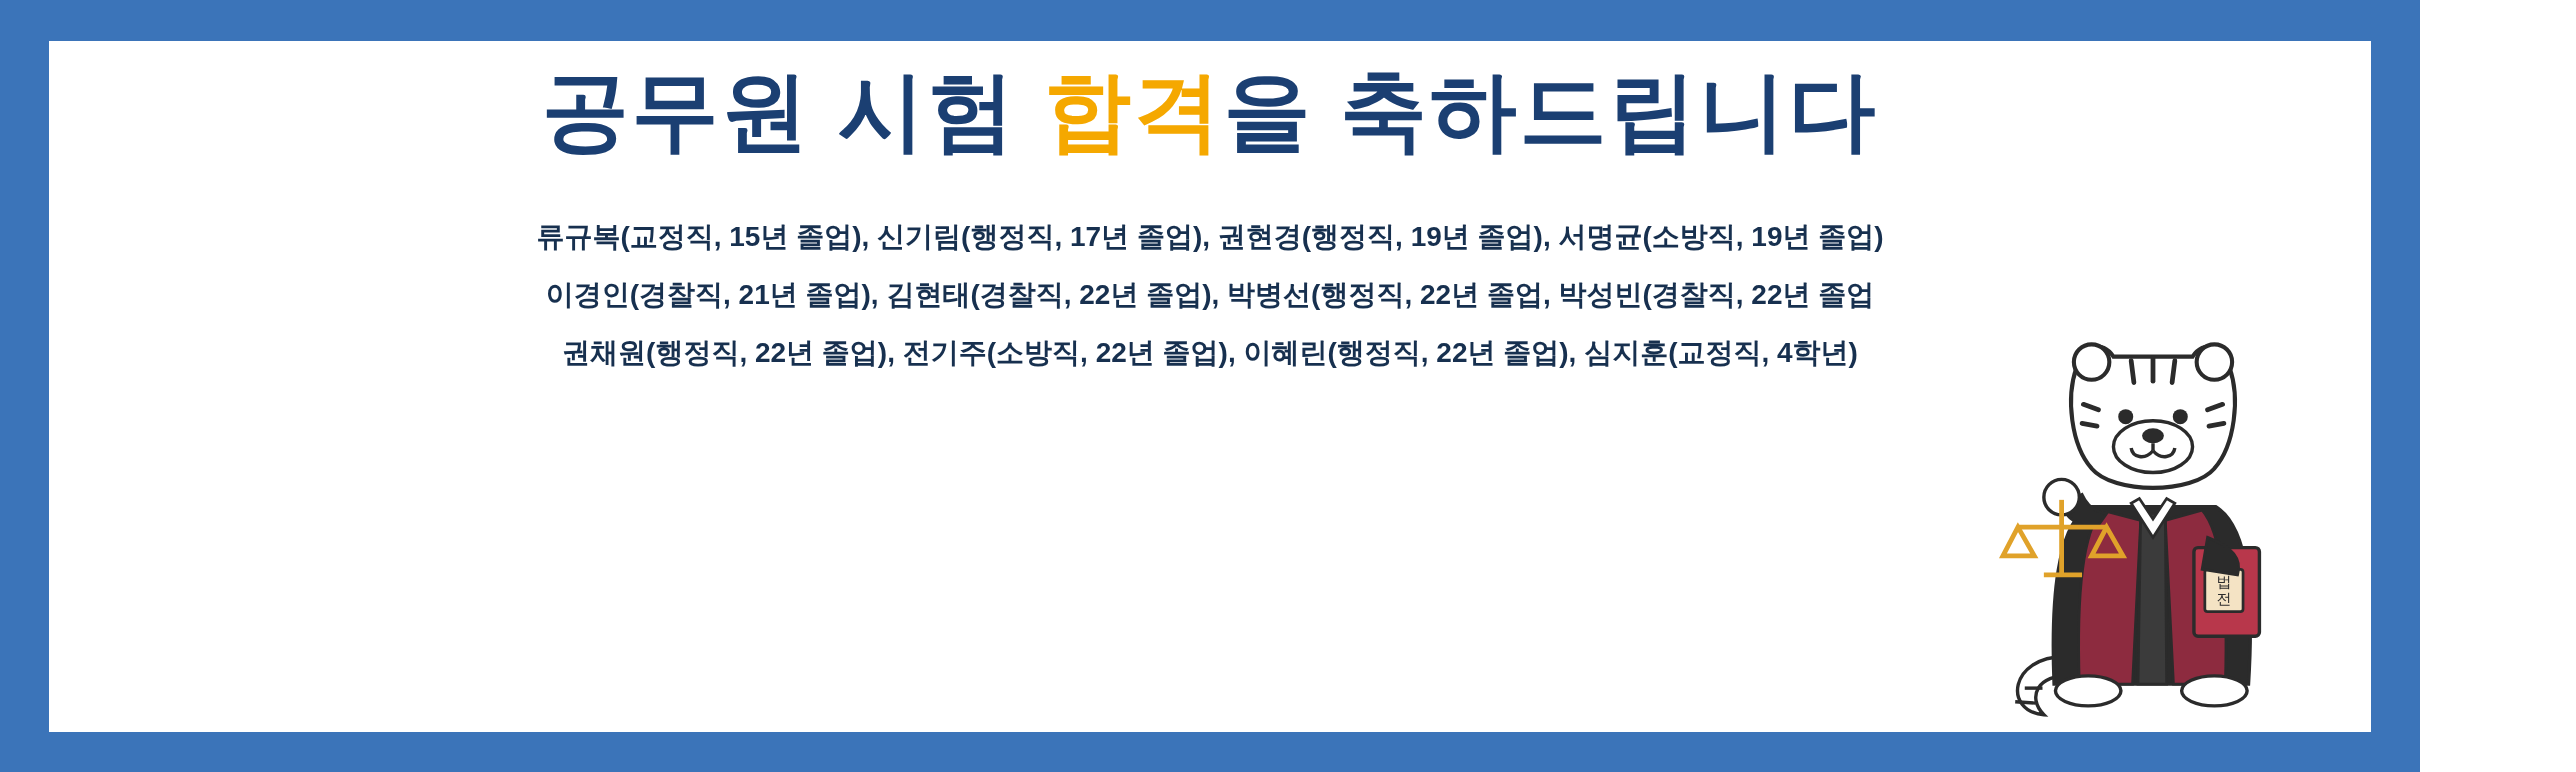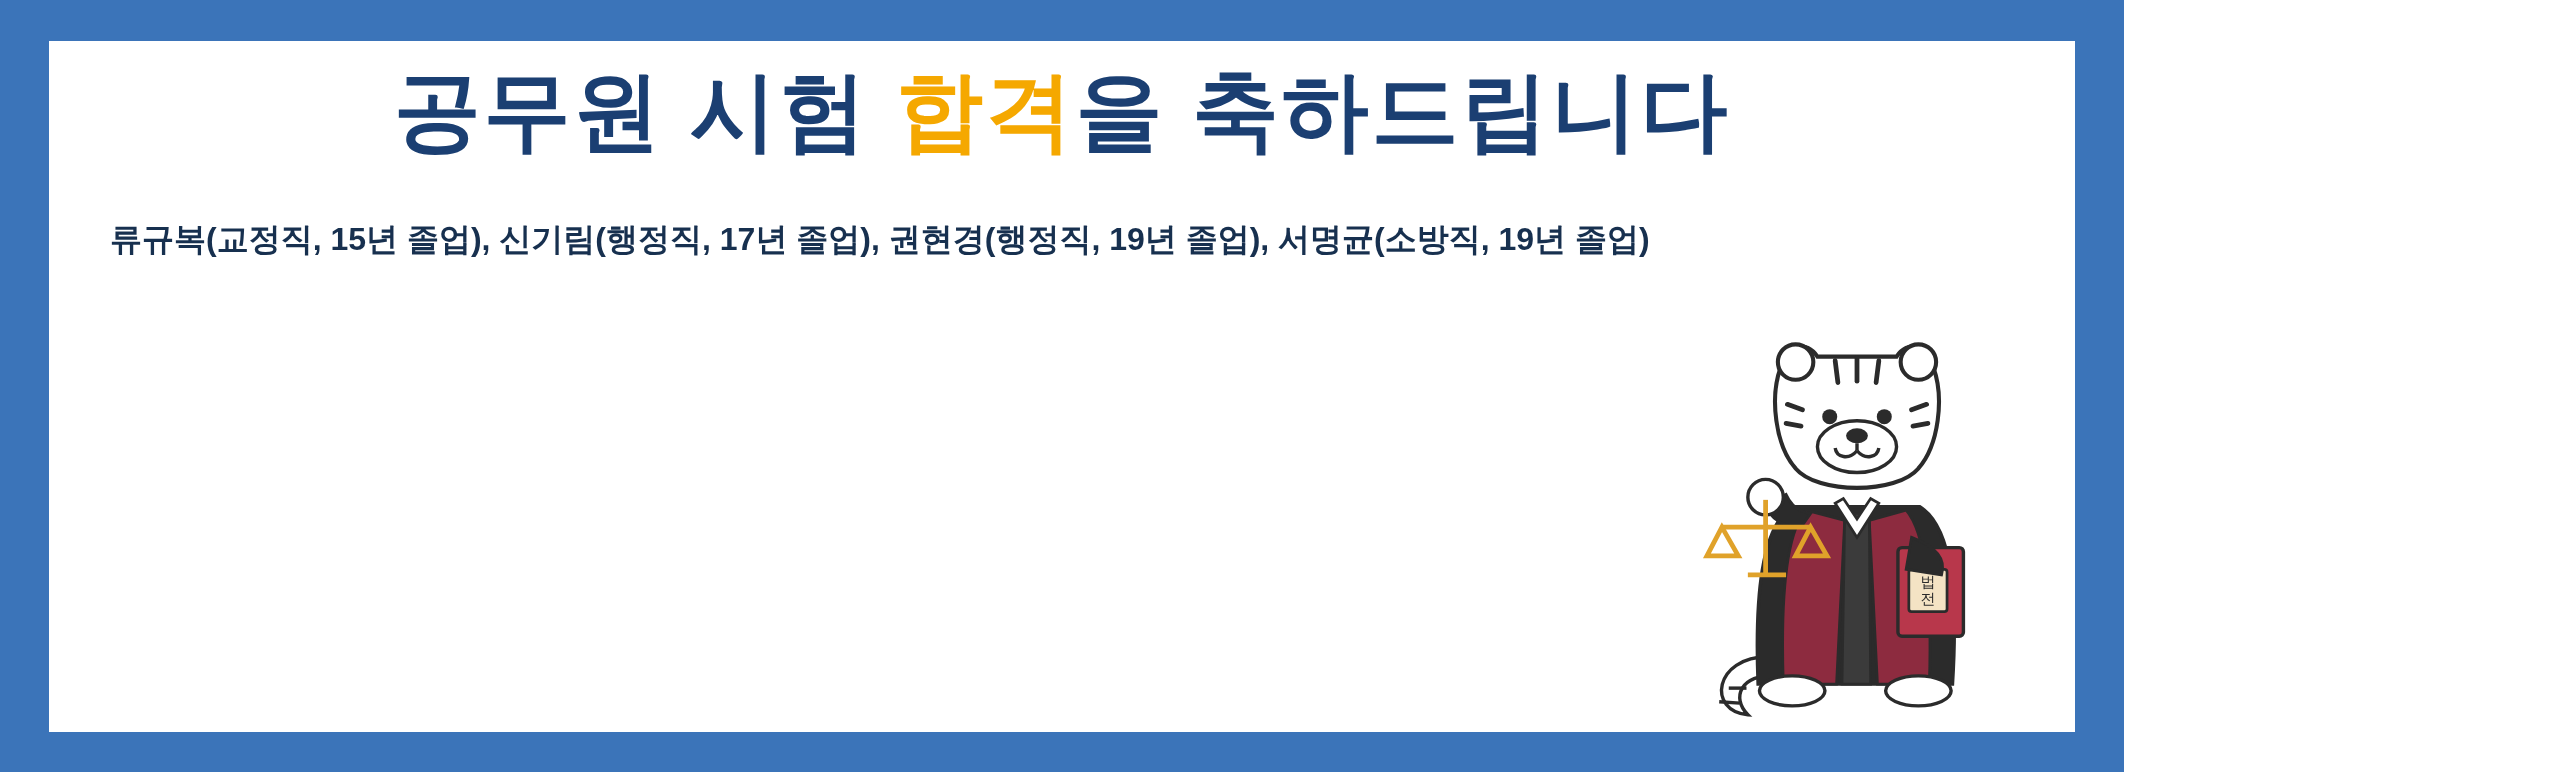--- a/index.html
+++ b/index.html
@@ -9,21 +9,21 @@
   }
   body {
     width: 2576px;
     height: 773px;
     font-family: "Liberation Sans", "DejaVu Sans", sans-serif;
     overflow: hidden;
   }
   .banner {
     position: relative;
     box-sizing: border-box;
-    width: 2124px;
+    width: 2420px;
     height: 773px;
     background: #3b74b9;
     padding: 41px 49px;
   }
   .inner {
     position: relative;
     box-sizing: border-box;
     width: 100%;
     height: 100%;
     background: #ffffff;
@@ -47,22 +47,22 @@
   }
   .lines {
     position: absolute;
     top: 167px;
     left: 0;
     width: 100%;
     padding: 0 61px;
     box-sizing: border-box;
   }
   .line {
-    text-align: left;
-    font-size: 32px;
+    text-align: center;
+    font-size: 28px;
     font-weight: bold;
     color: #17304f;
     line-height: 1.0;
     padding: 15px 0;
     white-space: nowrap;
   }
   
   .mascot {
     position: absolute;
     right: 27px;
@@ -81,20 +81,22 @@
 
 <div class="banner">
   <div class="inner">
 
     <div class="headline">
       <span>공무원 시험 </span><span class="hl-accent">합격</span><span>을 축하드립니다</span>
     </div>
 
     <div class="lines">
       <div class="line">류규복(교정직, 15년 졸업), 신기림(행정직, 17년 졸업), 권현경(행정직, 19년 졸업), 서명균(소방직, 19년 졸업)</div>
+      <div class="line">이경인(경찰직, 21년 졸업), 김현태(경찰직, 22년 졸업), 박병선(행정직, 22년 졸업, 박성빈(경찰직, 22년 졸업</div>
+      <div class="line">권채원(행정직, 22년 졸업), 전기주(소방직, 22년 졸업), 이혜린(행정직, 22년 졸업), 심지훈(교정직, 4학년)</div>
     </div>
 
     <div class="mascot">
       <svg viewBox="0 0 560 620" xmlns="http://www.w3.org/2000/svg">
 
         <path d="M150 520 C70 520 60 600 120 605 C95 580 110 545 160 548 Z" fill="#ffffff" stroke="#2b2b2b" stroke-width="5"></path>
         <path d="M92 566 L118 566" stroke="#2b2b2b" stroke-width="5"></path>
         <path d="M78 586 L108 588" stroke="#2b2b2b" stroke-width="5"></path>
 
         <path d="M185 300 C140 330 130 430 135 560 L420 560 C428 430 420 330 372 300 Z" fill="#2b2b2b" stroke="#2b2b2b" stroke-width="5"></path>

